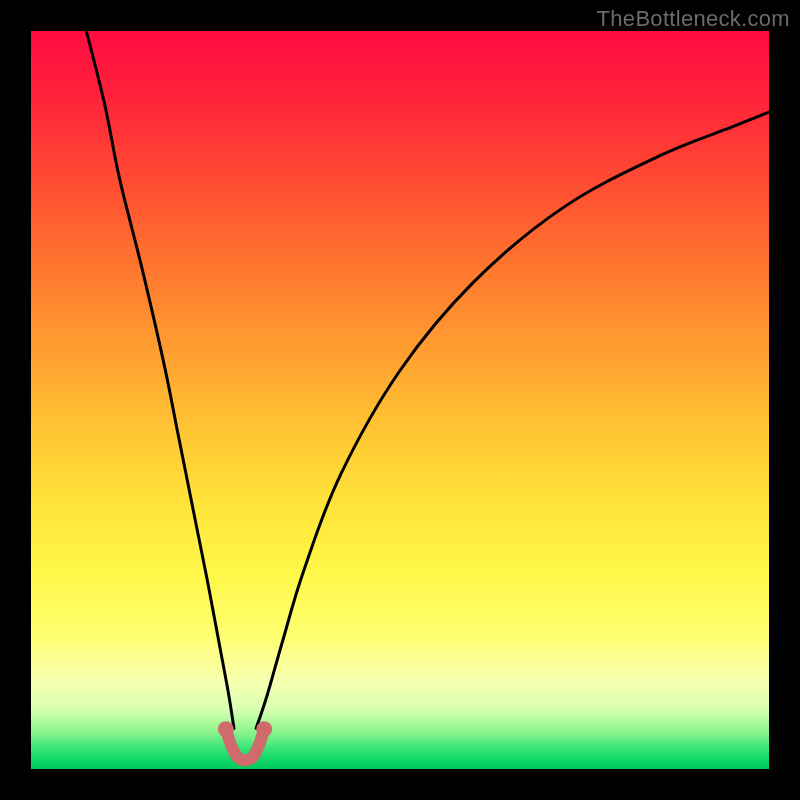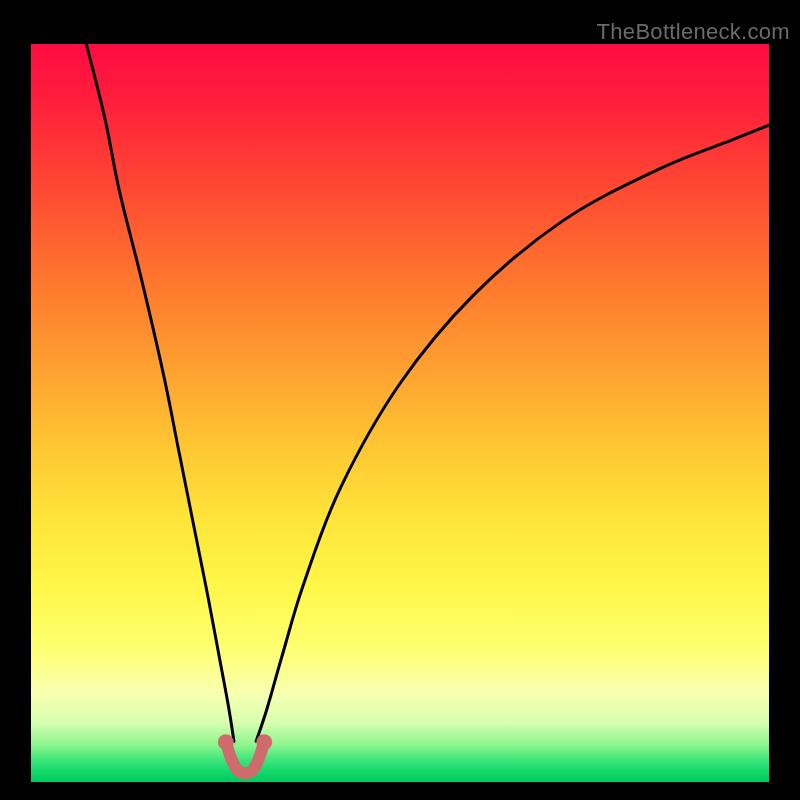--- a/index.html
+++ b/index.html
@@ -11,21 +11,20 @@
     overflow: hidden;
     font-family: Arial, Helvetica, sans-serif;
   }
   .frame {
     position: absolute;
     left: 0;
     top: 0;
     width: 800px;
     height: 584px;
     background: #000;
-    margin-top: 13px;
   }
   .plot {
     position: absolute;
     left: 31px;
     top: 31px;
     width: 738px;
     height: 738px;
     
     background: linear-gradient(to bottom,
       #ff0b42 0%,

